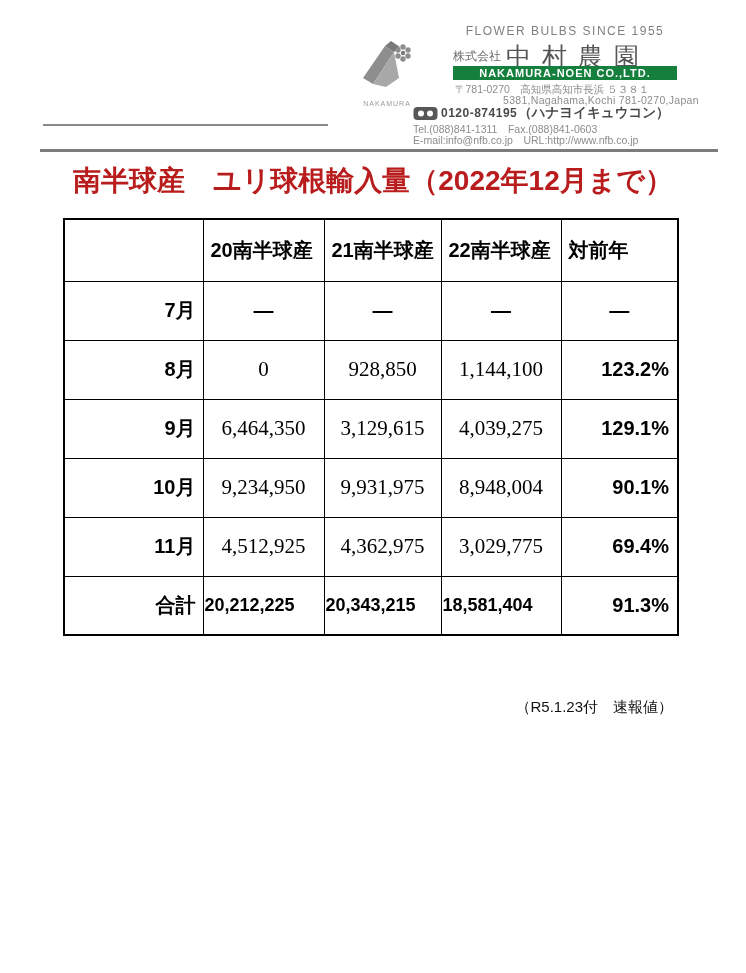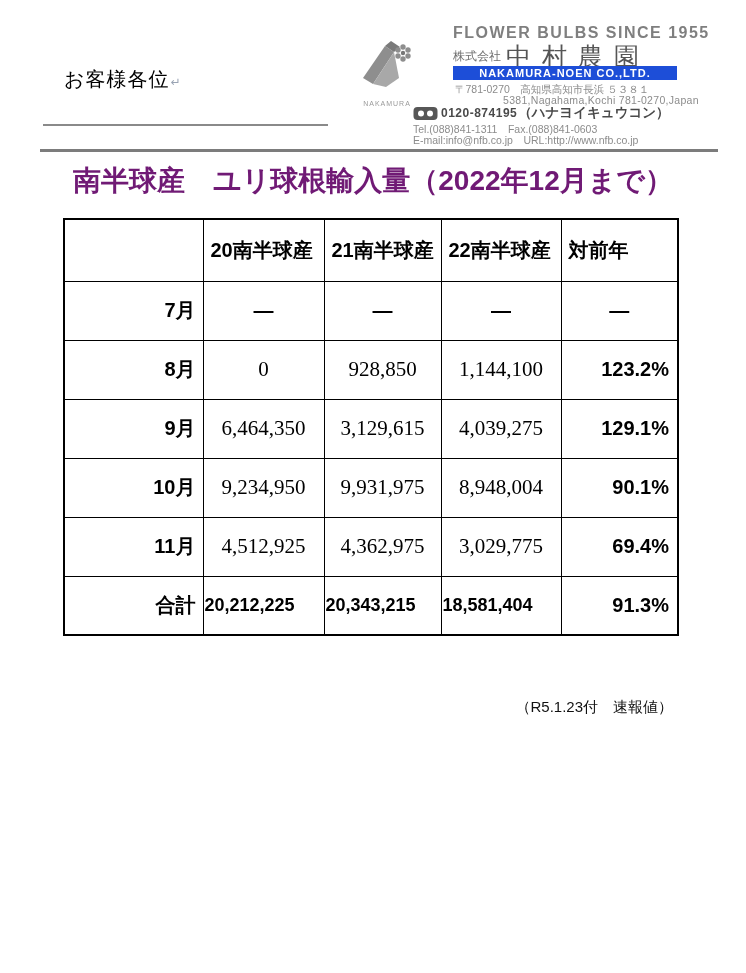--- a/index.html
+++ b/index.html
@@ -10,39 +10,39 @@
   }
   
   .recipient { position:absolute; left:64px; top:66px; font-size:20px; letter-spacing:1px; color:#000; }
   .pilcrow { color:#9aa4b4; font-size:12px; margin-left:1px; }
   .recipient-line { position:absolute; left:43px; top:124px; width:285px; height:2px; background:#8a8a8a; }
 
   
   .logo-wrap { position:absolute; left:360px; top:38px; width:54px; text-align:center; }
   .logo-caption { font-size:7px; color:#9a9a9a; letter-spacing:1px; margin-top:0px; }
   .tagline { position:absolute; left:453px; top:24px; width:224px; text-align:center;
-             font-size:16px; font-weight:bold; color:#7f7f7f; letter-spacing:1.5px; white-space:nowrap; }
+             font-size:12px; font-weight:normal; color:#7f7f7f; letter-spacing:1.5px; white-space:nowrap; }
   .corp-line { position:absolute; left:453px; top:40px; width:224px; white-space:nowrap; color:#5c5c5c; }
   .corp-prefix { font-size:12px; color:#6e6e6e; margin-right:5px; vertical-align:5px; }
   .corp-name { font-size:25px; letter-spacing:11px; color:#555;margin-top:48px; }
-  .name-band { position:absolute; left:453px; top:66px; width:224px; height:14px; background:#1d4ed8;
+  .name-band { position:absolute; left:453px; top:66px; width:224px; height:14px; background:#15803d;
                color:#fff; font-size:11px; font-weight:bold; letter-spacing:1px; text-align:center; line-height:14px; white-space:nowrap; }
   .addr1 { position:absolute; left:455px; top:83px; font-size:10.5px; color:#8c8c8c; white-space:nowrap; }
   .addr2 { position:absolute; left:455px; top:94px; font-size:10.5px; color:#8c8c8c; letter-spacing:0.3px; white-space:nowrap;padding-left:48px; }
   .freedial { position:absolute; left:413px; top:104px; display:flex; align-items:center; color:#4a4a4a; white-space:nowrap; }
   .fd-icon { margin-right:3px; }
   .fd-number { font-size:12px; font-weight:bold; letter-spacing:0.5px; }
   .fd-kana { font-size:13.5px; font-weight:bold; margin-left:1px; }
   .telfax { position:absolute; left:413px; top:123px; font-size:10.5px; color:#8c8c8c; white-space:nowrap; }
   .emailurl { position:absolute; left:413px; top:134px; font-size:10.5px; color:#8c8c8c; white-space:nowrap; }
 
   .separator { position:absolute; left:40px; top:149px; width:678px; height:3px; background:#7c7c7c; }
 
   .doc-title { position:absolute; left:0; top:164px; width:746px; text-align:center;
-               font-size:28px; font-weight:bold; line-height:1.2; color:#701a75; white-space:nowrap; }
+               font-size:28px; font-weight:bold; line-height:1.2; color:#b91c1c; white-space:nowrap; }
 
   
   .import-table { position:absolute; left:63px; top:218px; border-collapse:collapse; table-layout:fixed;
                   border:2px solid #000; }
   .import-table th, .import-table td { border:1.5px solid #000; overflow:hidden; }
   .import-table thead tr { height:62px; }
   .import-table tbody tr { height:59px;padding-left:12px; }
   th.colhead { font-size:20px; font-weight:bold; text-align:left; padding-left:7px; color:#000; }
   td.month { text-align:right; padding-right:7px; font-size:20px; font-weight:bold; }
   td.num  { text-align:center; font-family:"Liberation Serif","DejaVu Serif",serif; font-size:21px; font-weight:normal; }
@@ -50,23 +50,20 @@
   td.yoy  { text-align:right; padding-right:8px; font-size:20px; font-weight:bold; }
   td.tnum { text-align:left; font-size:18px; font-weight:bold; font-family:"Liberation Sans","DejaVu Sans",sans-serif; }
 
   .source-note { position:absolute; right:73px; top:698px; text-align:right; font-size:15px; line-height:18px; color:#111; }
 </style>
 </head>
 <body>
 
 <div class="page">
 
-  <div class="recipient">
-    <span>お客様各位</span><span class="pilcrow">↵</span>
-  </div>
   <div class="recipient-line"></div>
 
   <div class="logo-wrap">
     <svg width="52" height="58" viewBox="0 0 52 58">
       <polygon points="2,40 24,8 33,14 12,46" fill="#8e8e8e"></polygon>
       <polygon points="24,8 33,14 39,9 30,3" fill="#7a7a7a"></polygon>
       <polygon points="12,46 33,14 38,40 25,49" fill="#a8a8a8"></polygon>
       <g fill="#8e8e8e">
         <circle cx="42" cy="9" r="2.7"></circle>
         <circle cx="47" cy="12" r="2.7"></circle>

